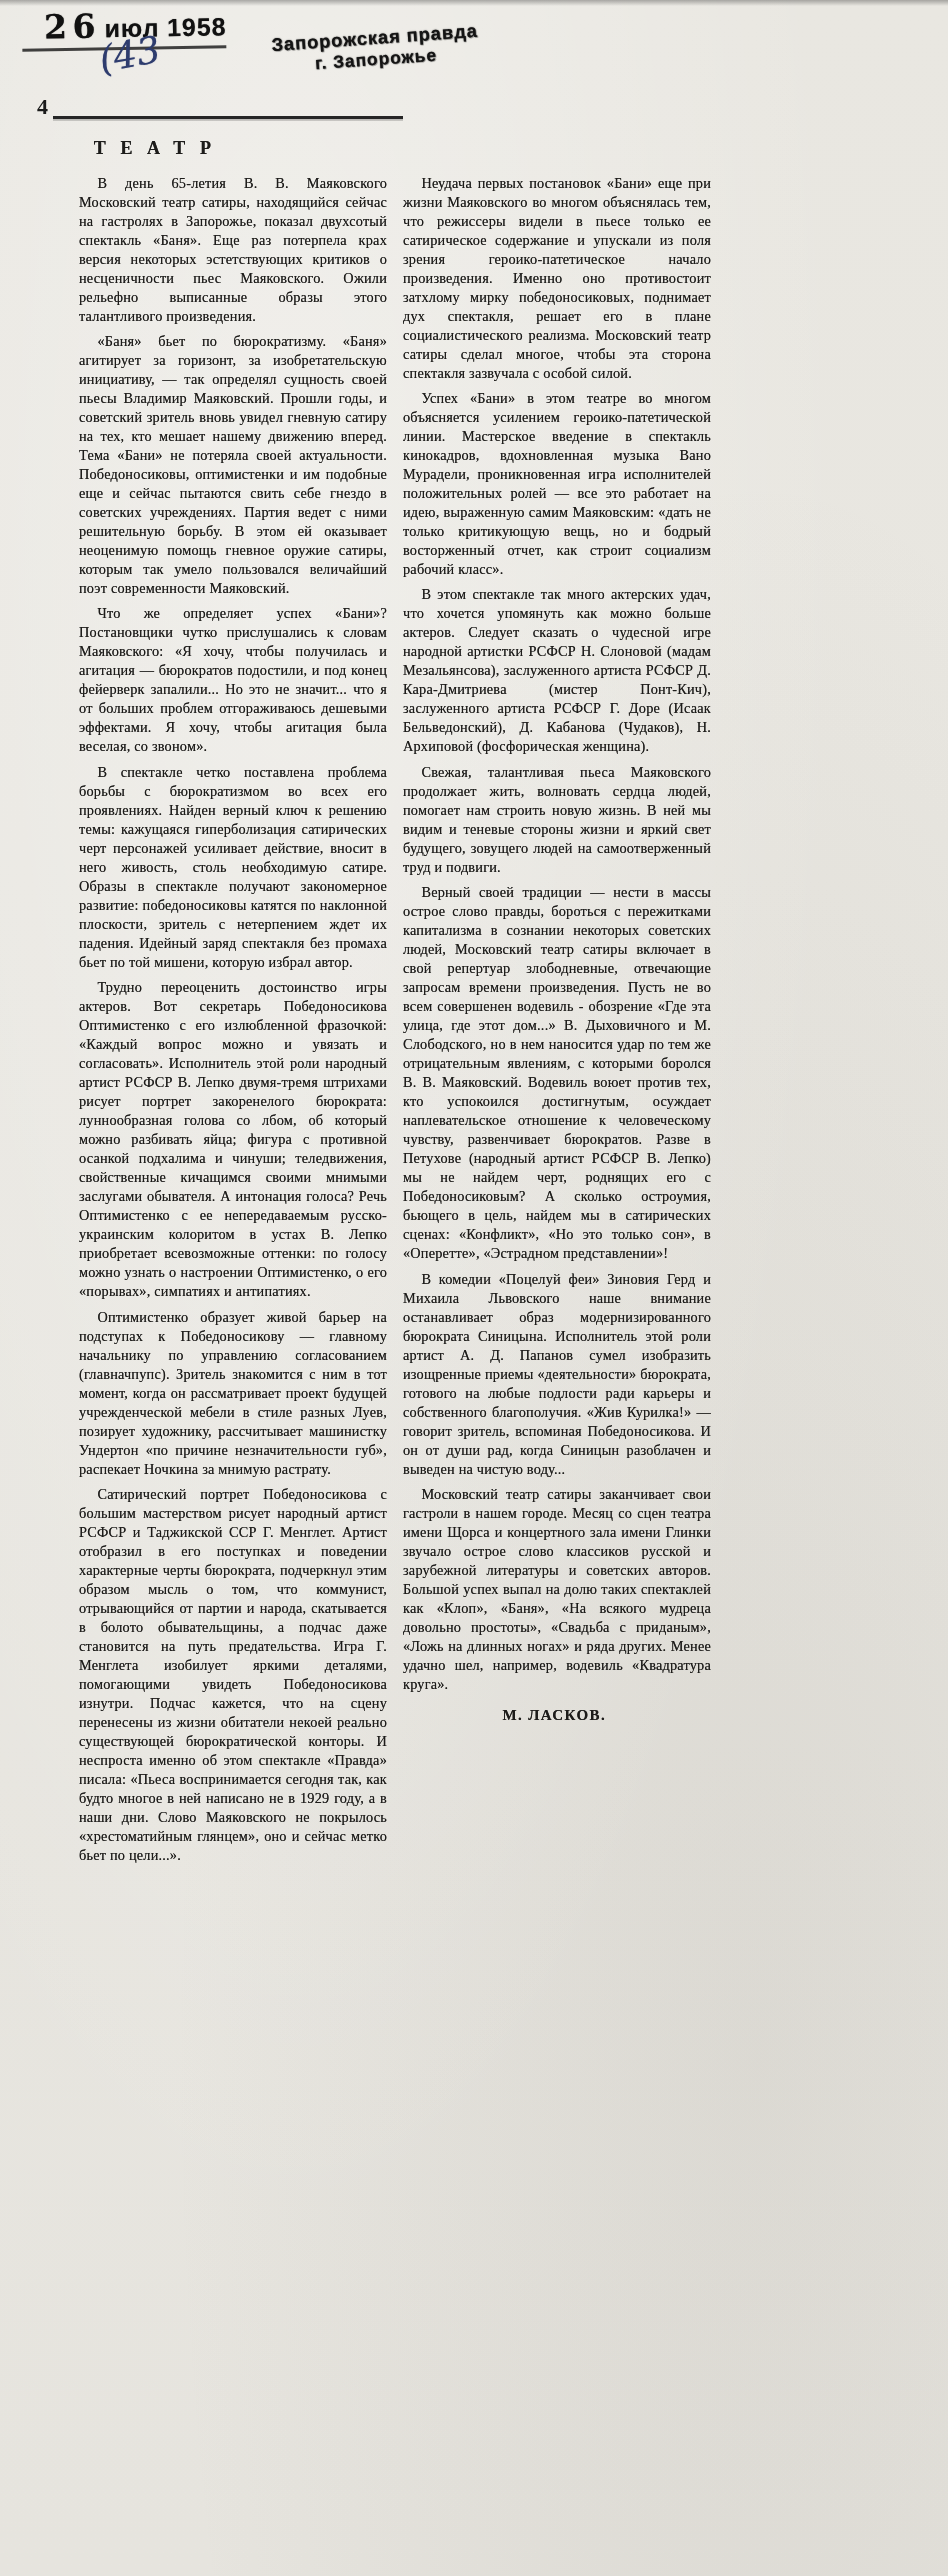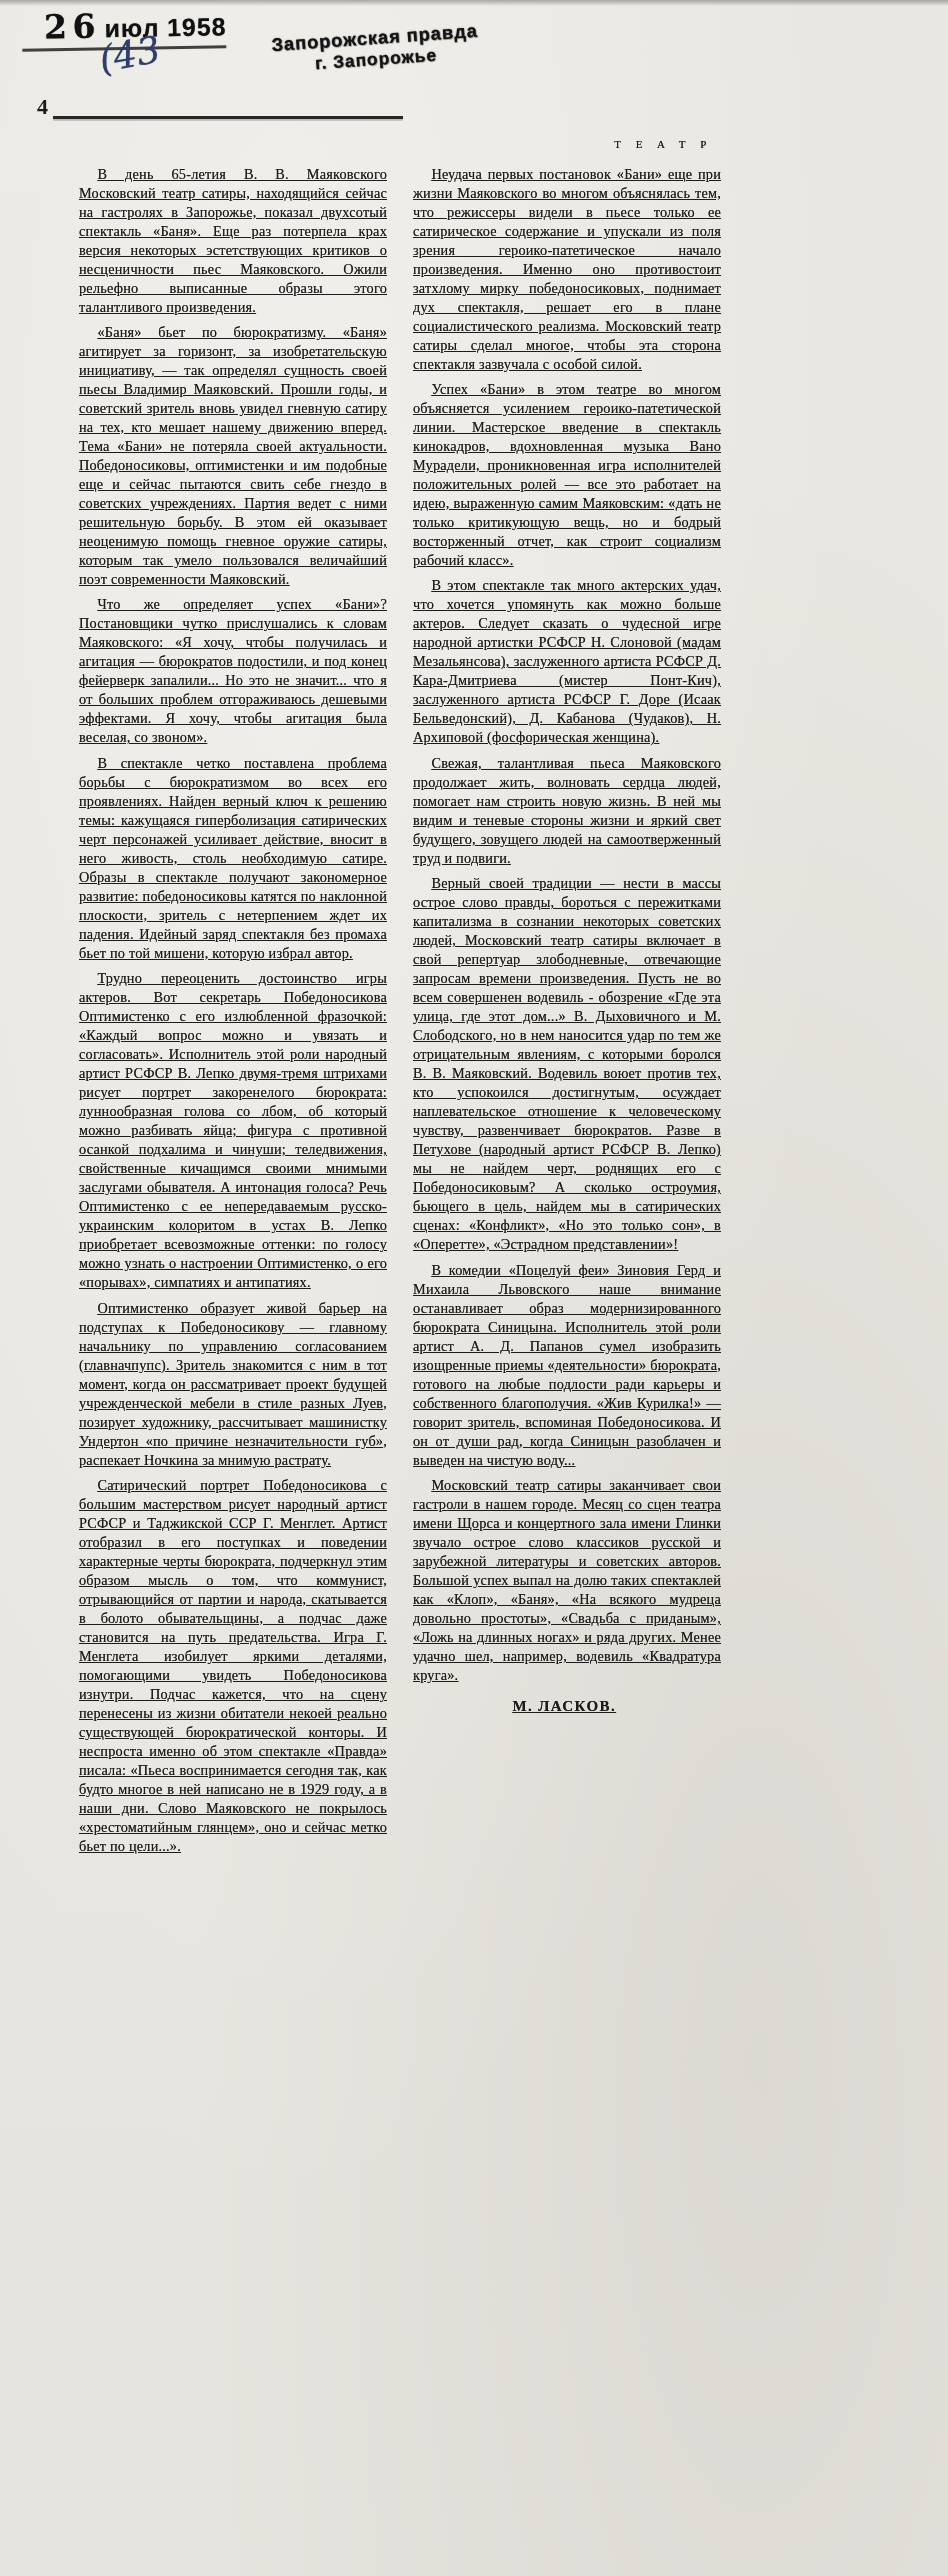--- a/index.html
+++ b/index.html
@@ -55,35 +55,35 @@
   }
   .top-rule{
     position:absolute;left:53px;top:116px;width:350px;height:2.8px;
     background:#262626;box-shadow:0 1.8px 0 rgba(40,40,40,.25);
   }
   .article{
     position:absolute;left:79px;top:138px;width:642px;
     color:#1d1c1a;
   }
   .section{
-    text-align:right;
-    font-size:11px;font-weight:normal;
+    text-align:left;
+    font-size:18px;font-weight:bold;
     letter-spacing:14.7px;text-indent:14.7px;
     margin:0 0 14.7px 0;
     text-shadow:0 0 0.4px rgba(0,0,0,.7);
   }
   .headline{
     margin:0 0 24px 0;
     text-align:center;
     font-family:"Liberation Sans",sans-serif;
     font-size:39px;line-height:1.14;font-weight:bold;
     letter-spacing:1.8px;color:#171717;
     text-shadow:0 0 0.6px rgba(0,0,0,.7);
   }
-  .columns{display:flex;gap:26px;text-decoration:underline;}
+  .columns{display:flex;gap:16px;}
   .col{width:308px;}
   .col p{
     margin:0 0 6.4px 0;
     font-size:14.3px;line-height:19px;
     text-align:justify;text-indent:18.4px;
     letter-spacing:0.2px;
     text-shadow:0 0 0.3px rgba(0,0,0,.65);
   }
   .signature{
     text-align:center;

